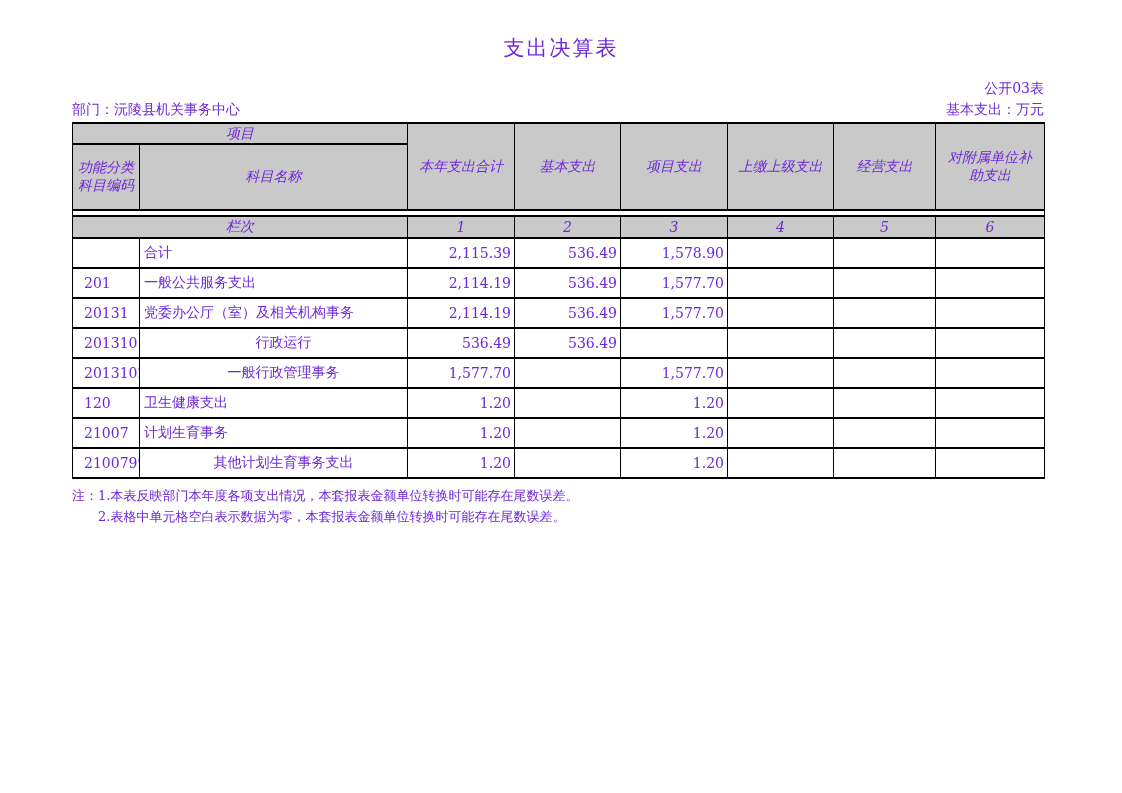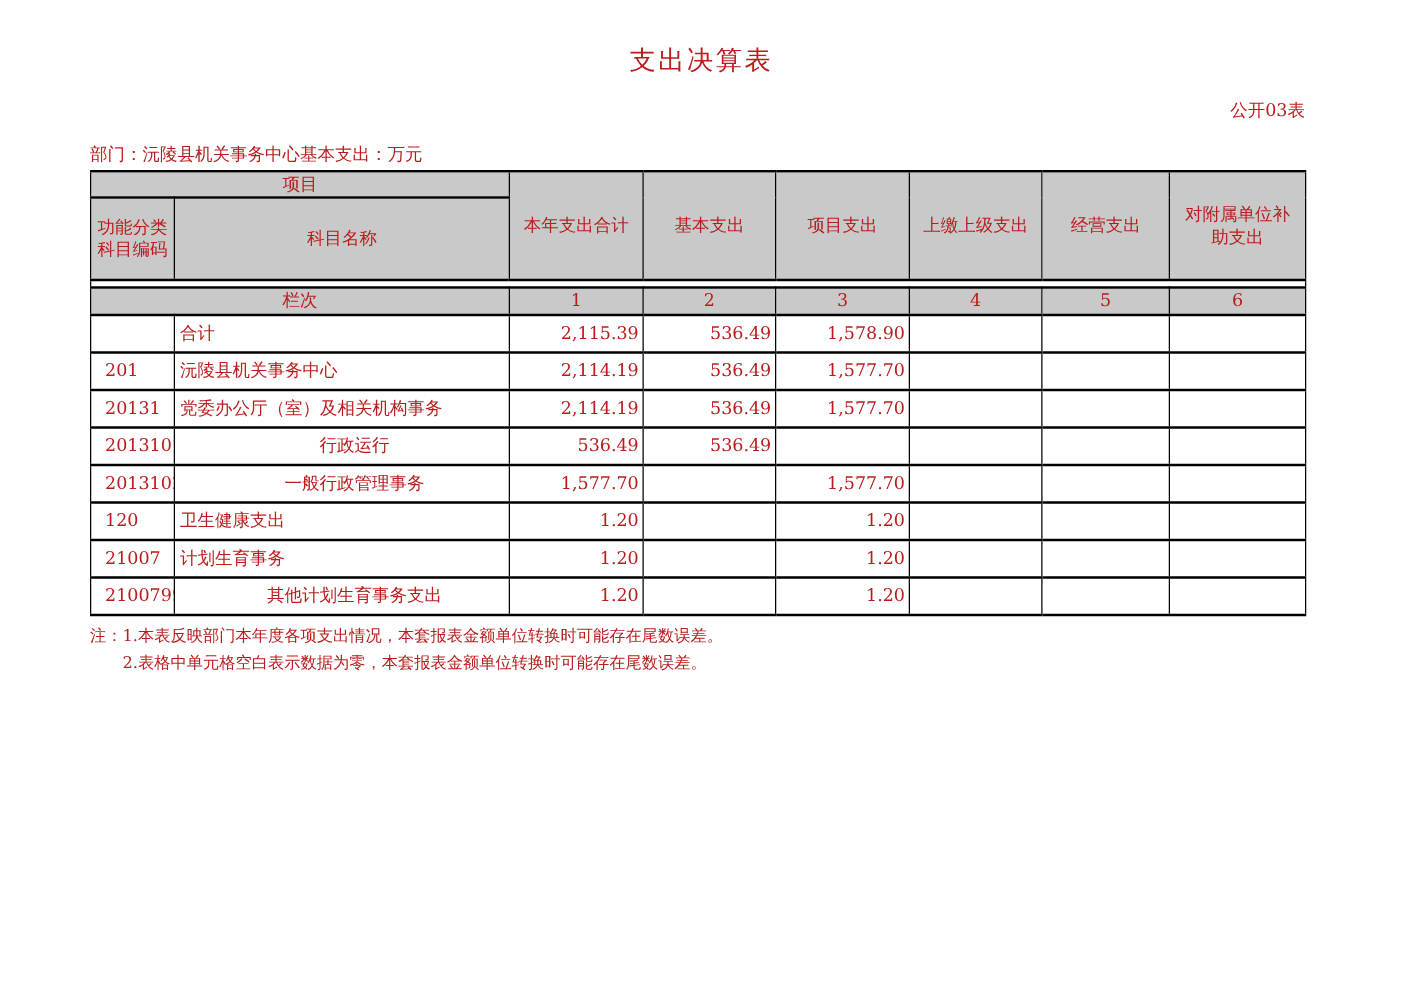--- a/index.html
+++ b/index.html
@@ -1,40 +1,40 @@
 <!DOCTYPE html>
 <html><head>
 <meta charset="utf-8">
 <style>
   html,body{margin:0;padding:0;background:#ffffff;}
   .page{
-    width:1122px;height:793px;background:#ffffff;color:#b91c1c;
+    width:1122px;height:793px;background:#ffffff;color:#6d28d9;
     font-family:"DejaVu Serif","Liberation Serif",serif;
     position:relative;overflow:hidden;
   }
   .title{
     padding-top:34px;text-align:center;font-size:21px;
     letter-spacing:2px;font-weight:normal;
   }
   .hdr-block{margin:0 78px 0 72px;width:972px;}
   .form-code{text-align:right;font-size:14px;margin-top:18px;}
   .meta-row{
-    display:flex;
-    font-size:14px;margin-top:17px;margin-bottom:3px;
+    display:flex;justify-content:space-between;
+    font-size:14px;margin-top:3px;margin-bottom:3px;
   }
   table.acct{
     border-collapse:collapse;margin-left:72px;width:972px;
     table-layout:fixed;
   }
   table.acct td{
     border:1px solid #000;border-top-width:2px;border-bottom-width:2px;
     font-size:14px;padding:0;overflow:hidden;vertical-align:middle;
   }
   .g{background:#c9c9c9;}
-  .c{text-align:center;}
+  .c{text-align:center;font-style:italic;}
   .hr1 td{height:19px;}
   .hr2 td{height:56px;}
   .pad{padding:0 12px !important;}
   .padsm{padding:4px 2px !important;}
   .spacer td{height:4px;background:#ffffff;}
   .rank td{height:20px;margin-top:12px;}
   .dr td{height:28px;background:#ffffff;}
   .code{padding-left:11px !important;text-align:left;}
   .name{padding-left:4px !important;text-align:left;}
   .ind{padding-left:20px !important;text-align:center;}
@@ -100,21 +100,21 @@
         <td class="name">合计</td>
         <td class="num">2,115.39</td>
         <td class="num">536.49</td>
         <td class="num">1,578.90</td>
         <td class="num"></td>
         <td class="num"></td>
         <td class="num"></td>
       </tr>
       <tr class="dr">
         <td class="code">201</td>
-        <td class="name">沅陵县机关事务中心</td>
+        <td class="name">一般公共服务支出</td>
         <td class="num">2,114.19</td>
         <td class="num">536.49</td>
         <td class="num">1,577.70</td>
         <td class="num"></td>
         <td class="num"></td>
         <td class="num"></td>
       </tr>
       <tr class="dr">
         <td class="code">20131</td>
         <td class="name">党委办公厅（室）及相关机构事务</td>

